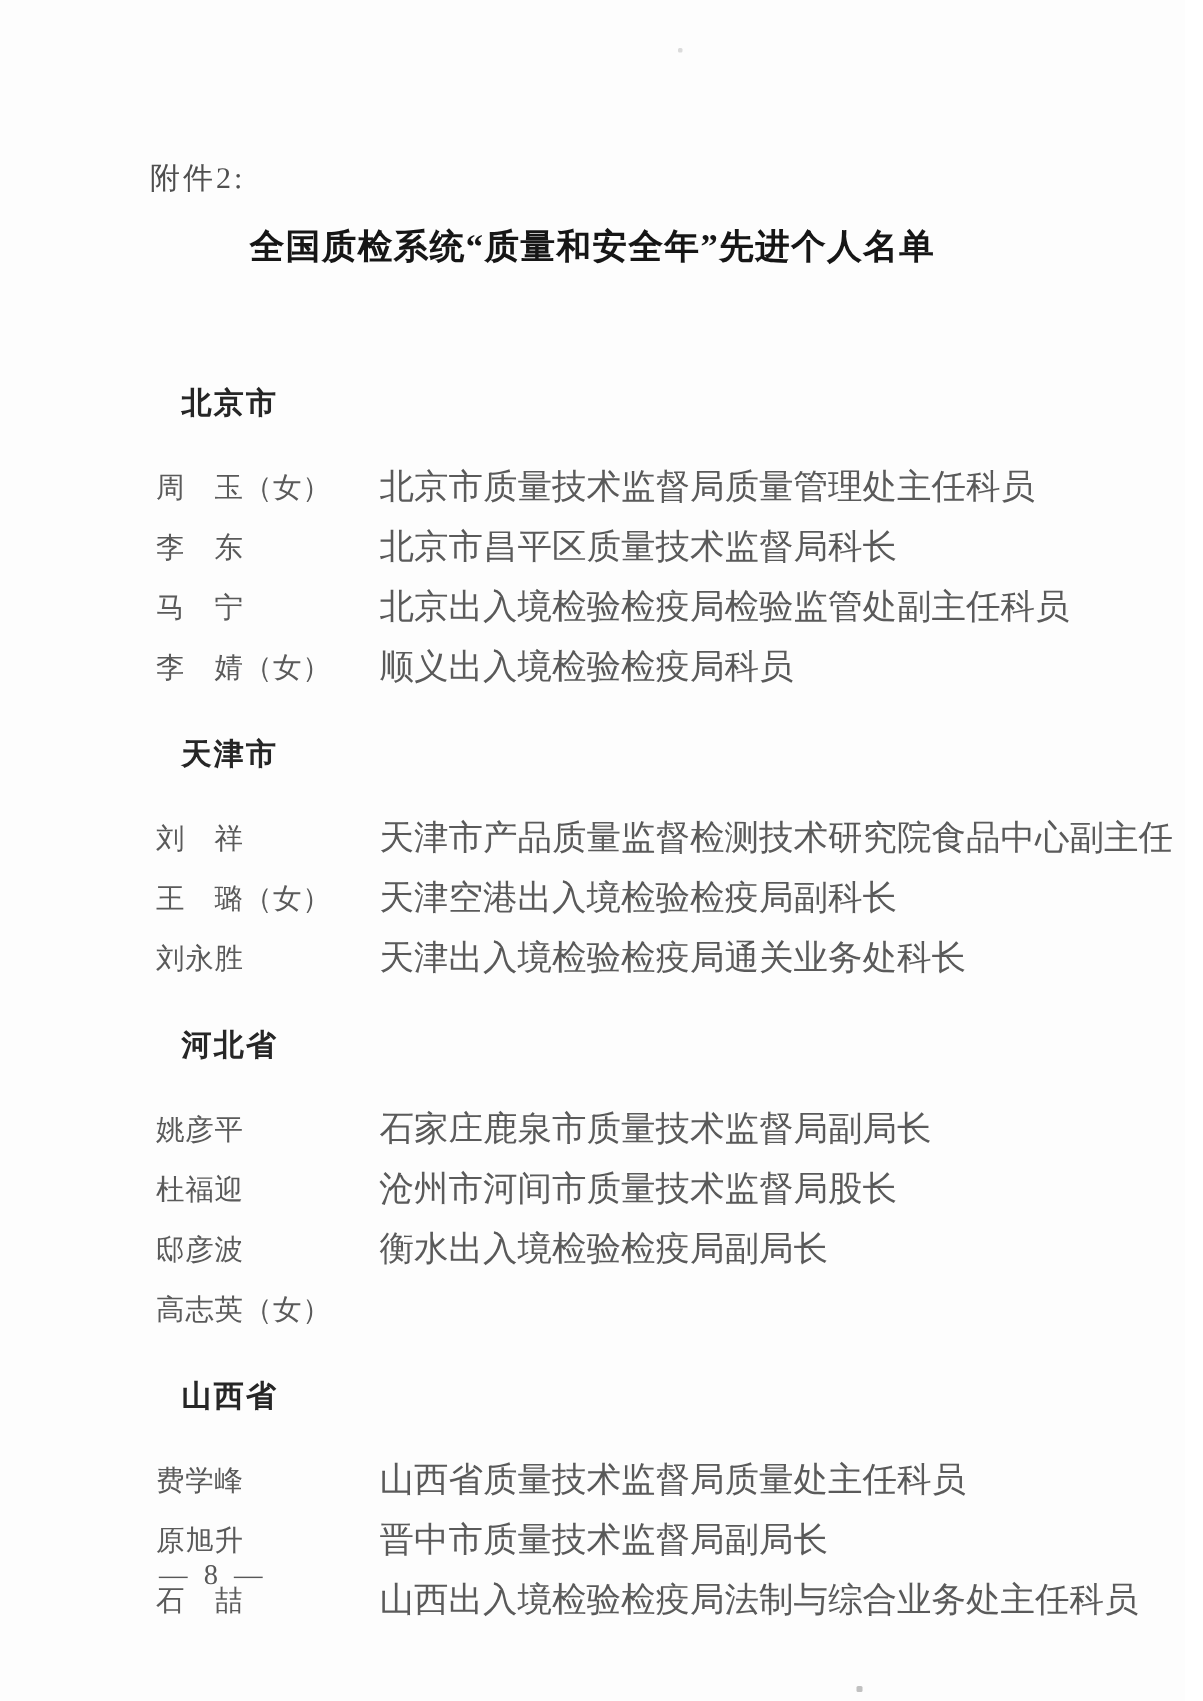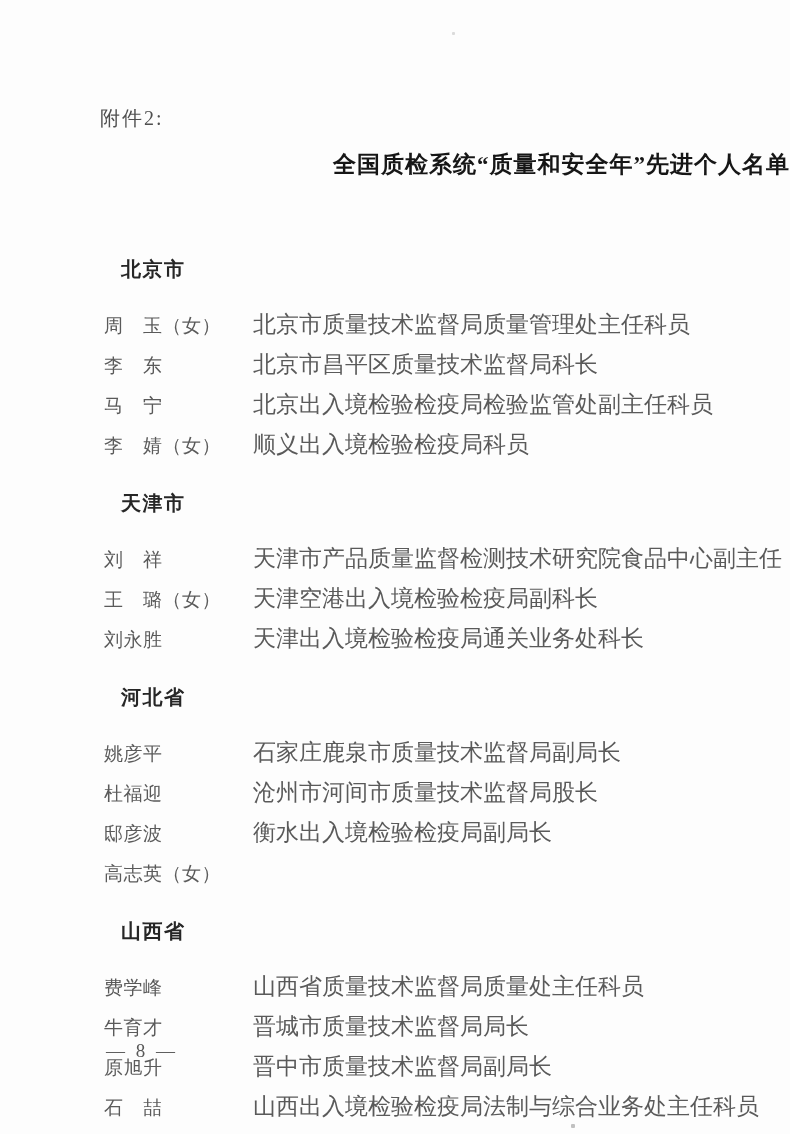--- a/index.html
+++ b/index.html
@@ -25,21 +25,21 @@
     font-size: 20px;
     color: #4f4f4f;
     letter-spacing: 2px;
   }
   .doc-title {
     position: absolute;
     left: 0;
     right: 0;
     top: 149px;
     margin: 0;
-    text-align: right;
+    text-align: center;
     font-size: 23px;
     font-weight: 700;
     color: var(--title-ink);
     letter-spacing: 1px;
     font-family: "Liberation Serif", "DejaVu Serif", serif;
   }
   .sections {
     position: absolute;
     left: 104px;
     top: 232px;
@@ -174,24 +174,20 @@
 </section>
 
   <section class="region-section">
     <h2 class="region-heading">山西省</h2>
 
   <div class="entry-row">
     <span class="person-name">费学峰</span>
     <span class="person-position">山西省质量技术监督局质量处主任科员</span>
   </div>
 
-  <div class="entry-row">
-    <span class="person-name">牛育才</span>
-    <span class="person-position">晋城市质量技术监督局局长</span>
-  </div>
 
   <div class="entry-row">
     <span class="person-name">原旭升</span>
     <span class="person-position">晋中市质量技术监督局副局长</span>
   </div>
 
   <div class="entry-row">
     <span class="person-name">石　喆</span>
     <span class="person-position">山西出入境检验检疫局法制与综合业务处主任科员</span>
   </div>

